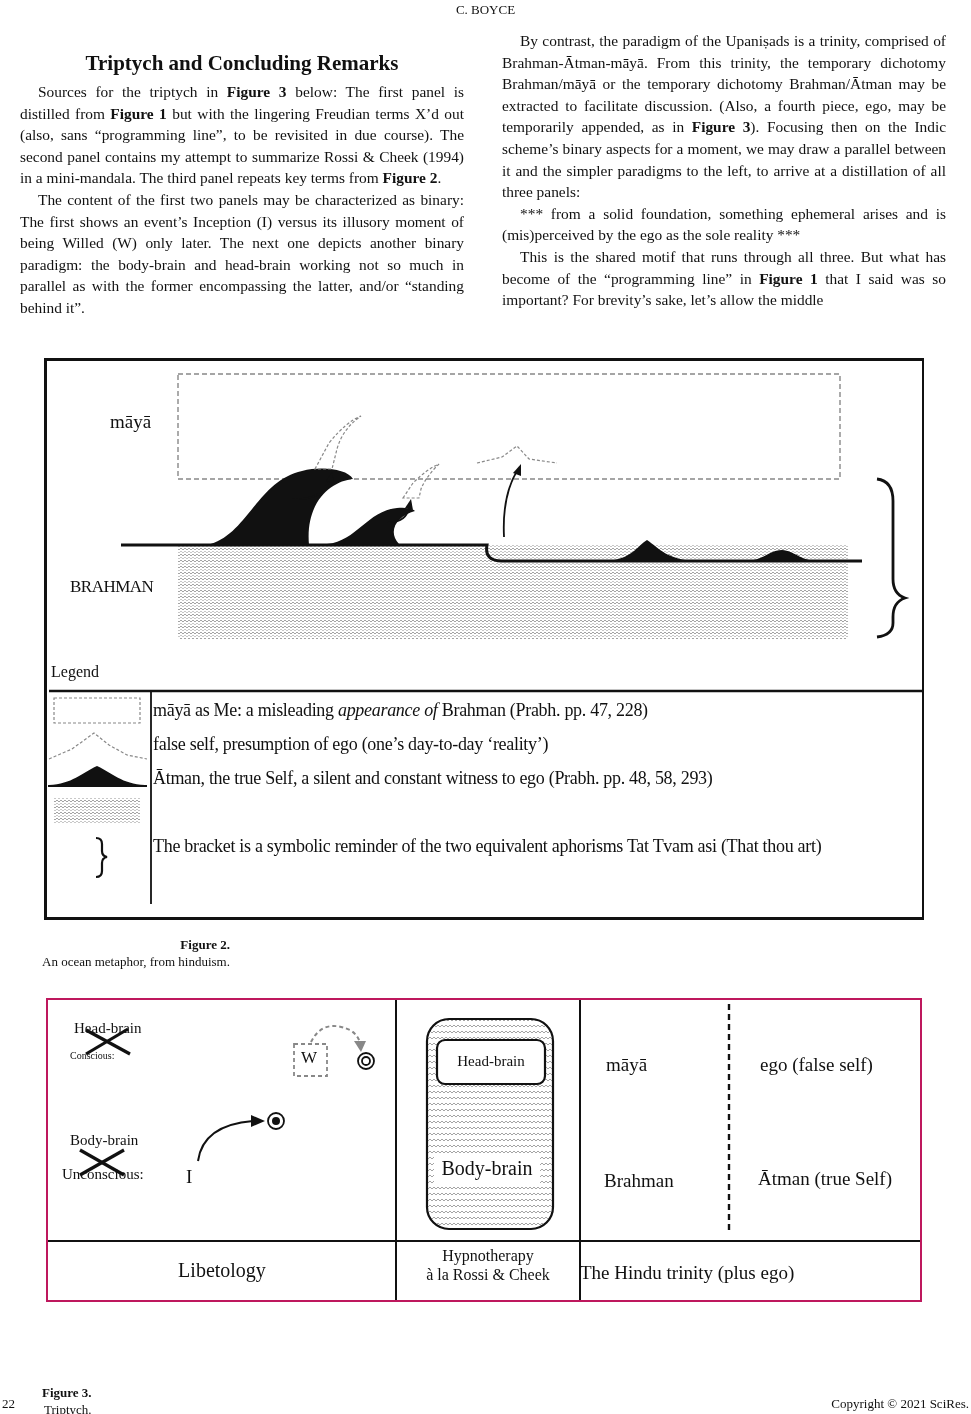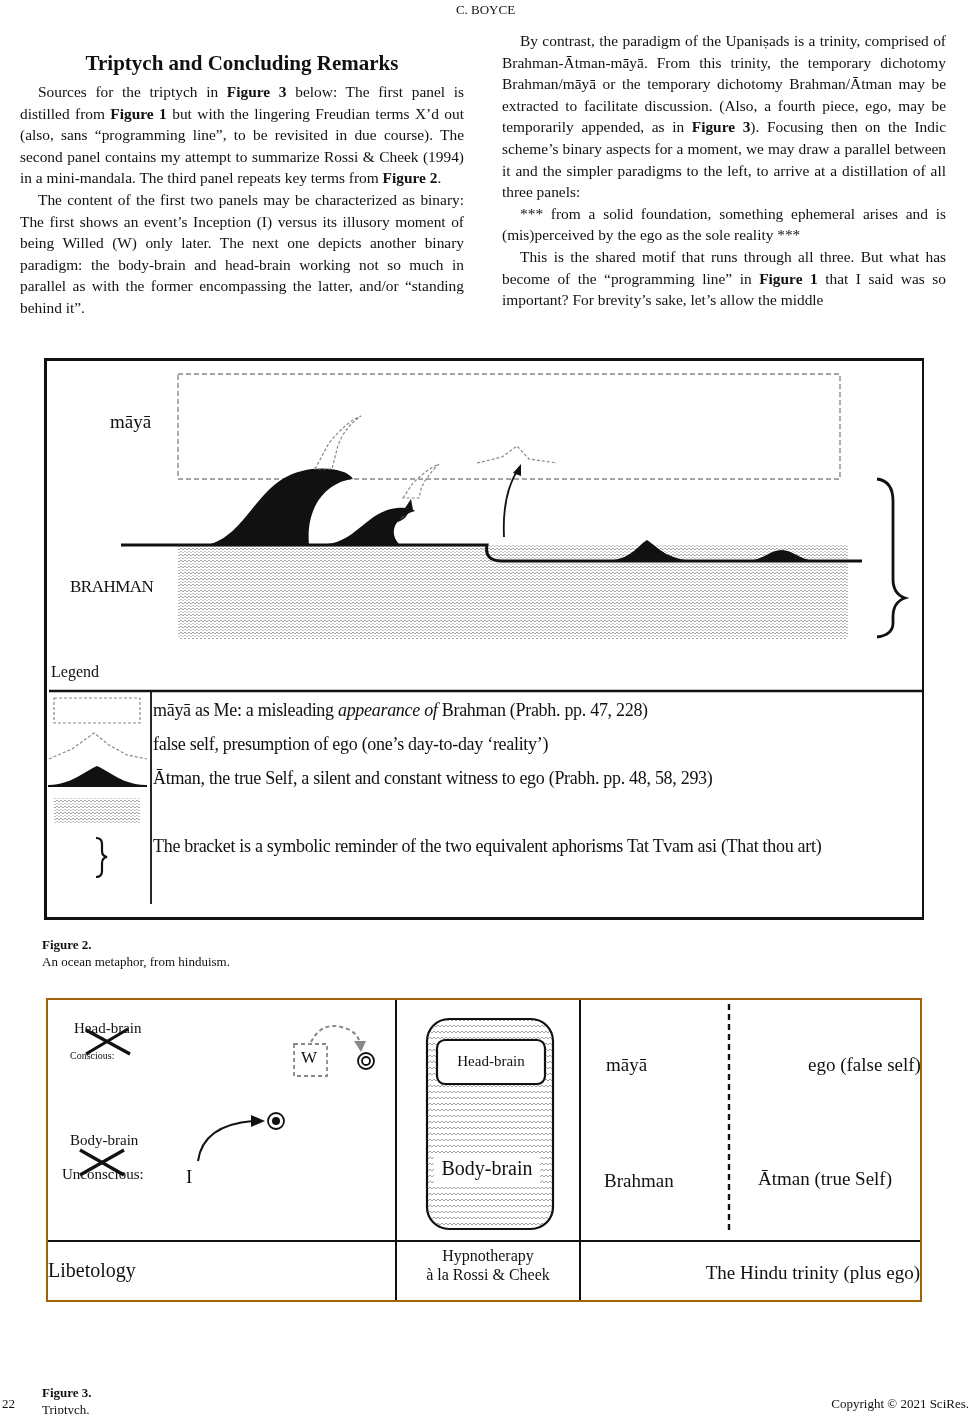--- a/index.html
+++ b/index.html
@@ -7,25 +7,25 @@
          font-family: "Liberation Serif", "DejaVu Serif", serif; color: #111; }
   .running-head { position: absolute; top: 2px; left: 0; width: 971px; text-align: center; font-size: 13px; }
   .col { position: absolute; top: 48px; width: 444px; font-size: 15.4px; line-height: 21.6px; text-align: justify; }
   .col.left { left: 20px; }
   .col.right { left: 502px; top: 30px; }
   .section-title { font-size: 21px; font-weight: bold; text-align: center; margin: 0 0 3px 0; line-height: 30px; }
   .col p { margin: 0; text-indent: 18px; }
   .col b { font-weight: bold; }
   .fig2 { position: absolute; left: 44px; top: 358px; width: 880px; height: 562px; border: 3px solid #111; border-right-width: 2px; box-sizing: border-box; }
   .fig2 svg { position: absolute; left: 0; top: 0; }
-  .fig-label { position: absolute; left: 42px; font-size: 13px; line-height: 17px; }
+  .fig-label { position: absolute; left: 42px; font-size: 13px; line-height: 17px; text-align: right; }
   .fig-label b { font-weight: bold; }
   .legend-title { position: absolute; left: 4px; top: 302px; font-size: 16px; }
   .legend-text { position: absolute; left: 106px; font-size: 18px; letter-spacing: -0.3px; white-space: nowrap; }
-  .fig3 { position: absolute; left: 46px; top: 998px; width: 876px; height: 304px; border: 2px solid #a16207; box-sizing: border-box; }
+  .fig3 { position: absolute; left: 46px; top: 998px; width: 876px; height: 304px; border: 2px solid #be185d; box-sizing: border-box; }
   .fig3 svg { position: absolute; left: 0; top: 0; }
   .f3t { position: absolute; white-space: nowrap; }
   .footer-left { position: absolute; left: 2px; top: 1396px; font-size: 13px; }
   .footer-right { position: absolute; right: 2px; top: 1396px; font-size: 13px; }
 </style>
 </head>
 <body>
 
 <div class="running-head">C. BOYCE</div>
 
@@ -144,31 +144,31 @@
 
     <line x1="681" y1="4" x2="681" y2="230" stroke="#111" stroke-width="2.4" stroke-dasharray="6,4"></line>
   </svg>
 
   <div class="f3t" style="left:26px; top:20px; font-size:15px;">Head-brain</div>
   <div class="f3t" style="left:22px; top:50px; font-size:10px;">Conscious:</div>
   <div class="f3t" style="left:22px; top:132px; font-size:15px;">Body-brain</div>
   <div class="f3t" style="left:14px; top:166px; font-size:15px;">Unconscious:</div>
   <div class="f3t" style="left:253px; top:48px; font-size:17px;">W</div>
   <div class="f3t" style="left:138px; top:166px; font-size:19px;">I</div>
-  <div class="f3t" style="left:0; width:348px; text-align:left; top:259px; font-size:20px;">Libetology</div>
+  <div class="f3t" style="left:0; width:348px; text-align:center; top:259px; font-size:20px;">Libetology</div>
 
   <div class="f3t" style="left:389px; width:108px; text-align:center; top:53px; font-size:15px;">Head-brain</div>
   <div class="f3t" style="left:386px; width:106px; text-align:center; top:157px; font-size:20px;">Body-brain</div>
   <div class="f3t" style="left:348px; width:184px; text-align:center; top:246px; font-size:16px; line-height:19px;"><span>Hypnotherapy</span><br><span>à la Rossi &amp; Cheek</span></div>
 
   <div class="f3t" style="left:558px; top:54px; font-size:19px;">māyā</div>
-  <div class="f3t" style="left:712px; top:54px; font-size:19px;margin-left:48px;">ego (false self)</div>
+  <div class="f3t" style="left:712px; top:54px; font-size:19px;">ego (false self)</div>
   <div class="f3t" style="left:556px; top:170px; font-size:19px;">Brahman</div>
   <div class="f3t" style="left:710px; top:168px; font-size:19px;">Ātman (true Self)</div>
-  <div class="f3t" style="left:532px; width:340px; text-align:right; top:262px; font-size:19px;">The Hindu trinity (plus ego)</div>
+  <div class="f3t" style="left:532px; width:340px; text-align:left; top:262px; font-size:19px;">The Hindu trinity (plus ego)</div>
 </div>
 
 <div class="fig-label" style="top:1384px;font-family:Liberation Serif, serif;">
   <b>Figure 3.</b><br>
   <span>Triptych.</span>
 </div>
 
 <div class="footer-left">22</div>
 <div class="footer-right">Copyright © 2021 SciRes.</div>
 

